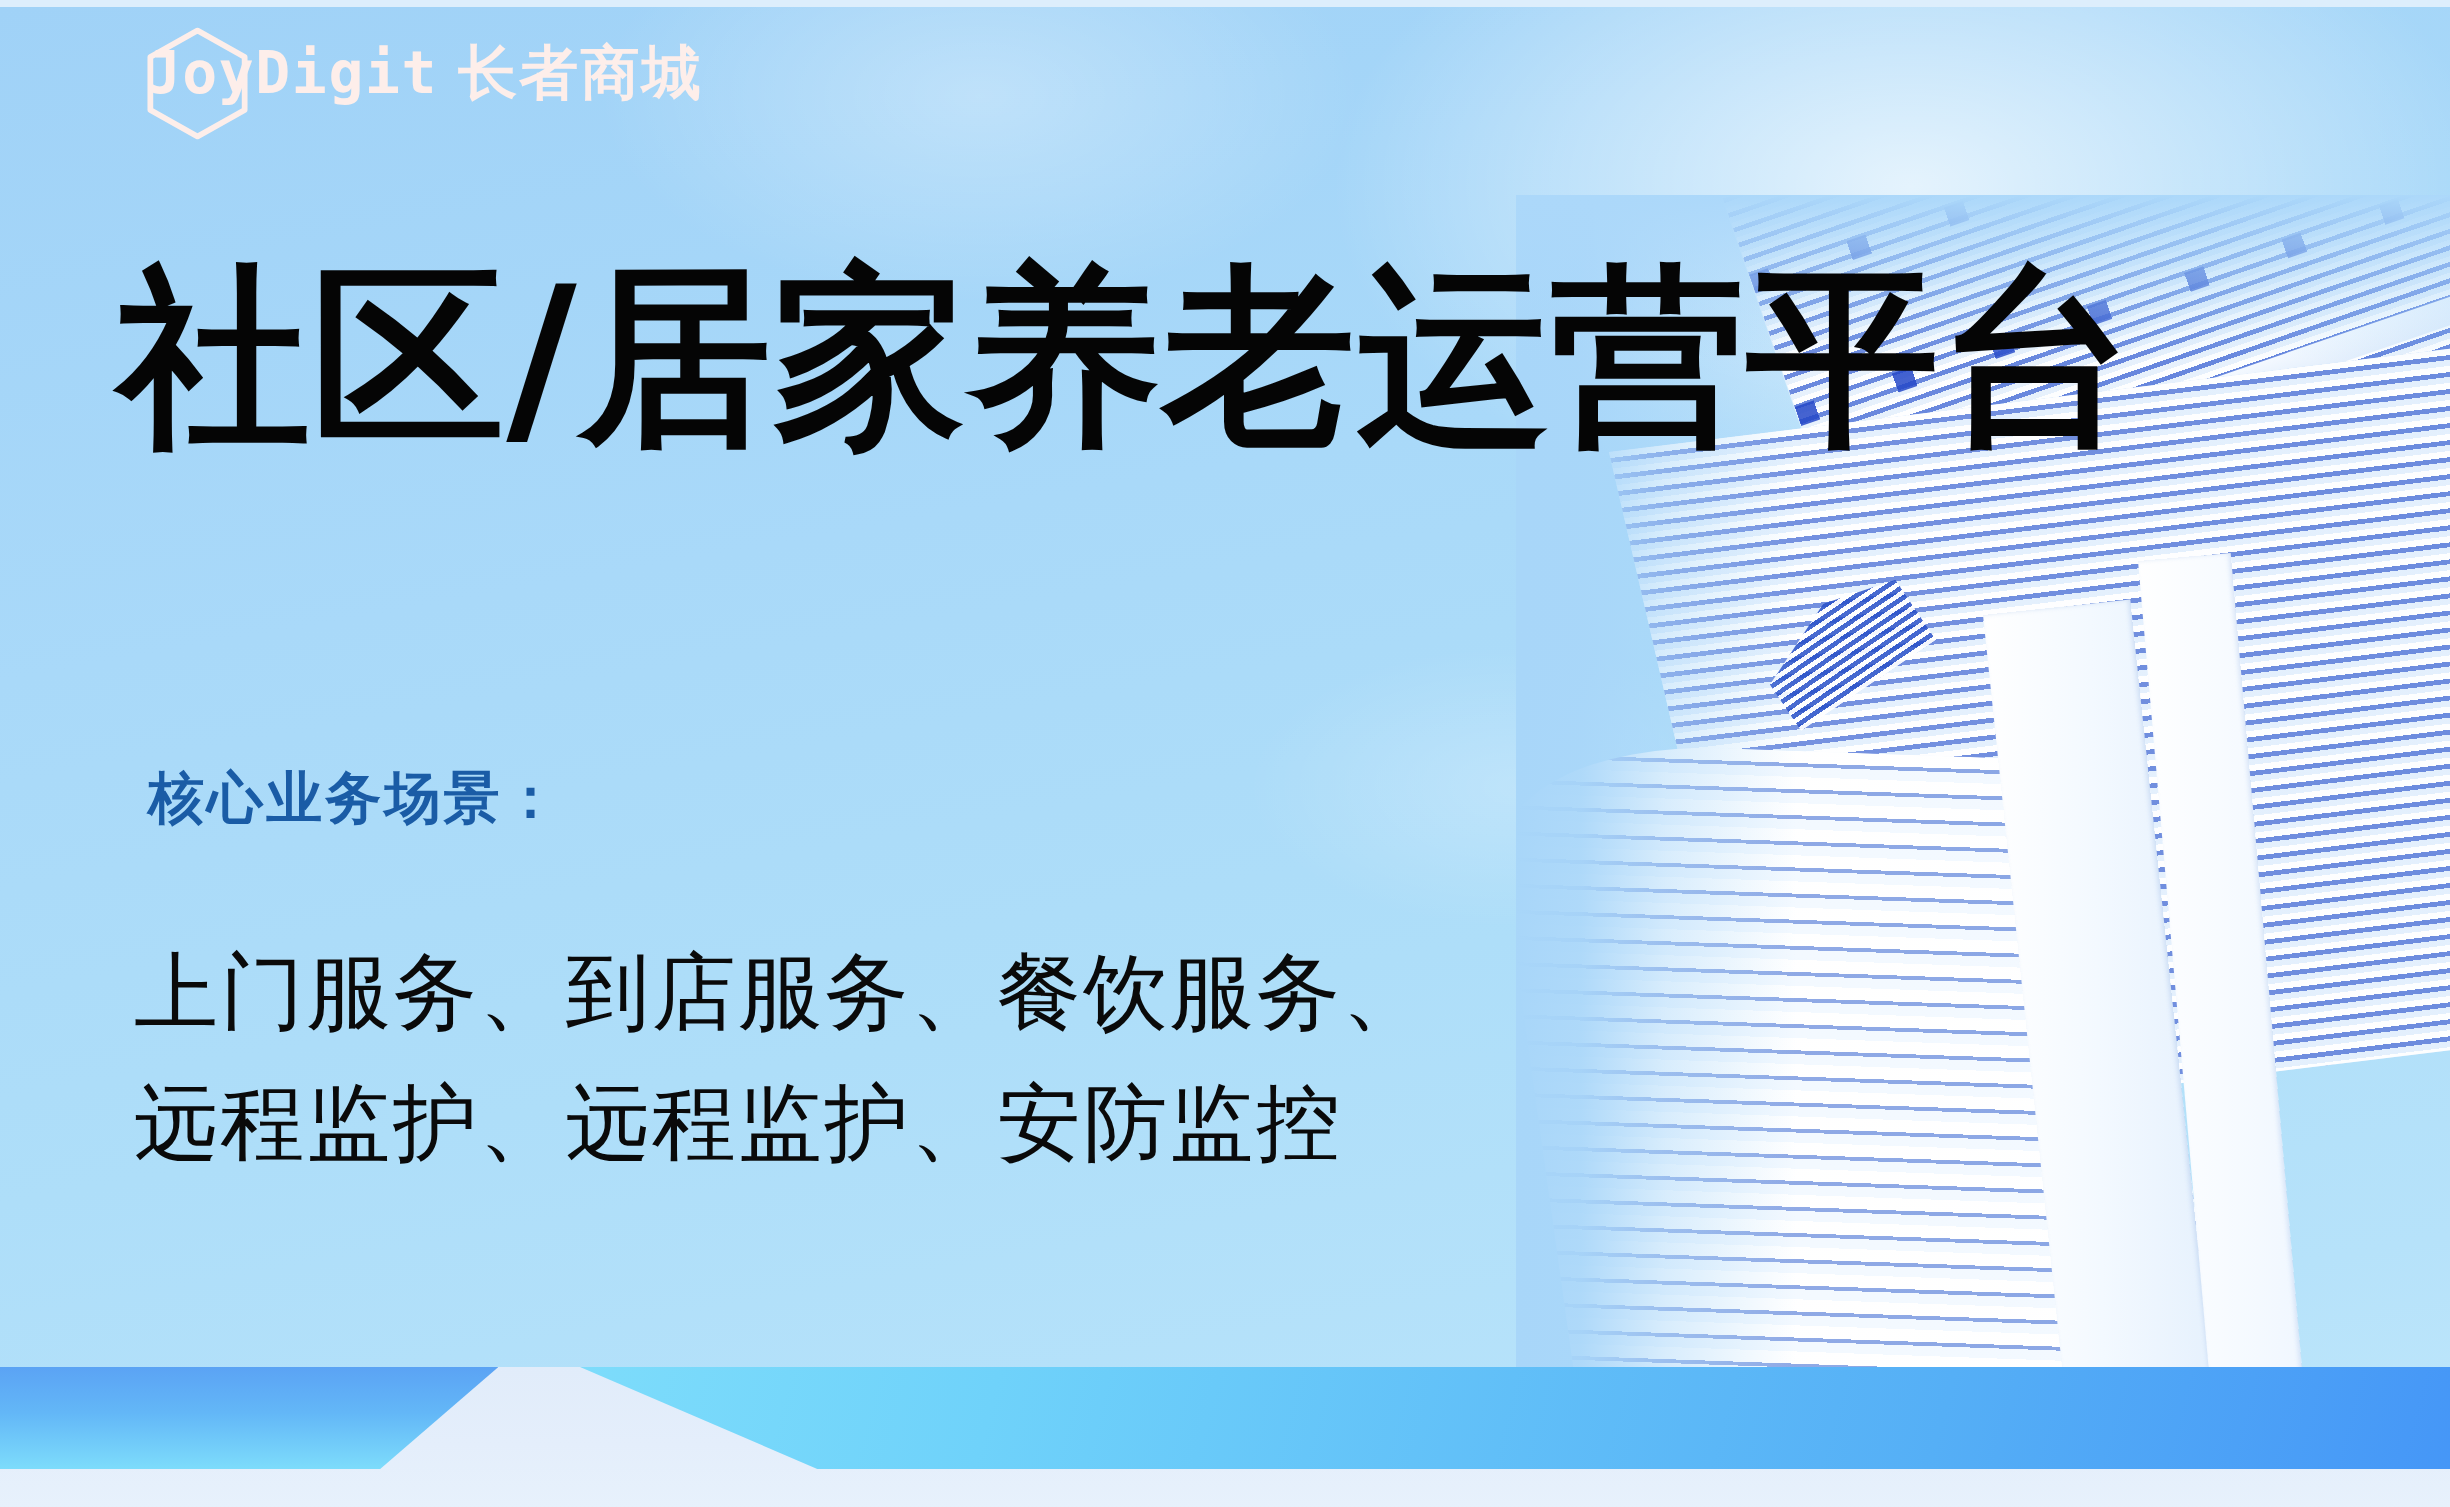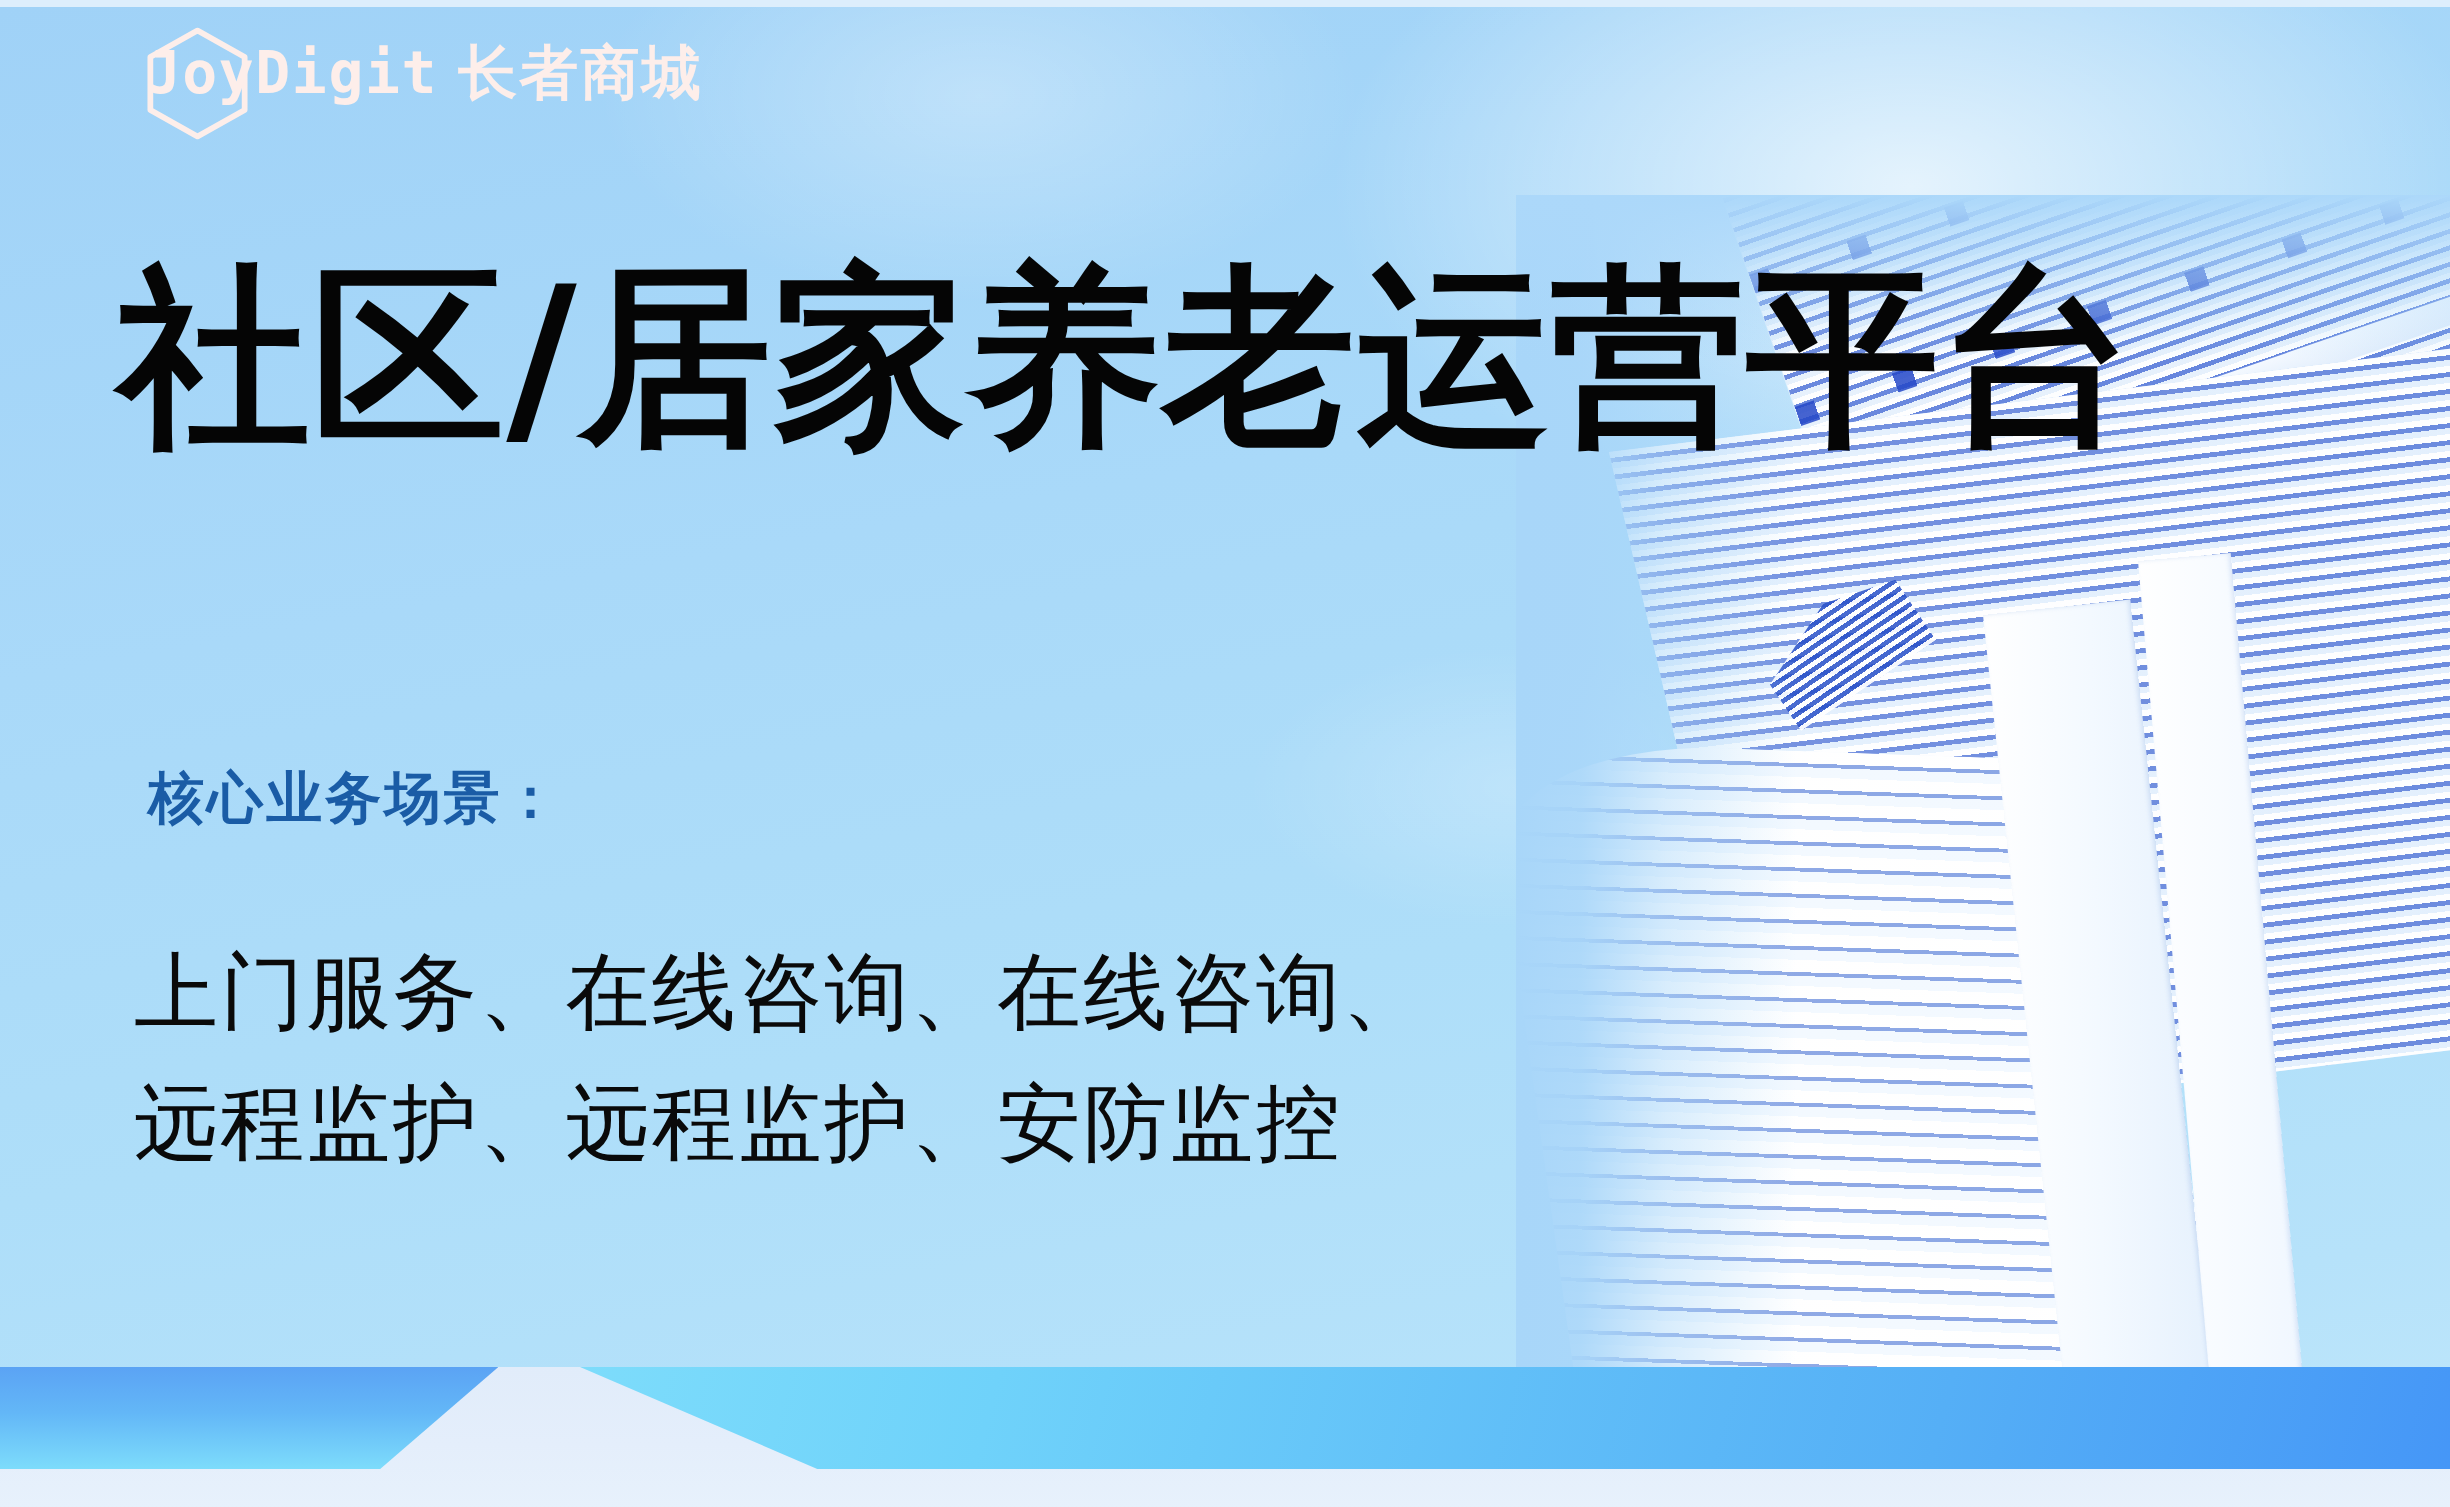--- a/index.html
+++ b/index.html
@@ -302,21 +302,21 @@
       <span class="logo-en">JoyDigit</span>
       <span class="logo-cn">长者商城</span>
     </div>
   </div>
 
   <div class="title">社区/居家养老运营平台</div>
 
   <div class="subhead">核心业务场景：</div>
 
   <div class="body">
-    <div class="line">上门服务、在线咨询、在线咨询、</div>
+    <div class="line">上门服务、到店服务、餐饮服务、</div>
     <div class="line">远程监护、远程监护、安防监控</div>
   </div>
 
   <div class="banner">
     <div class="band-left"></div>
     <div class="band-cloudbit"></div>
     <div class="band-right"></div>
   </div>
 
 </div>

